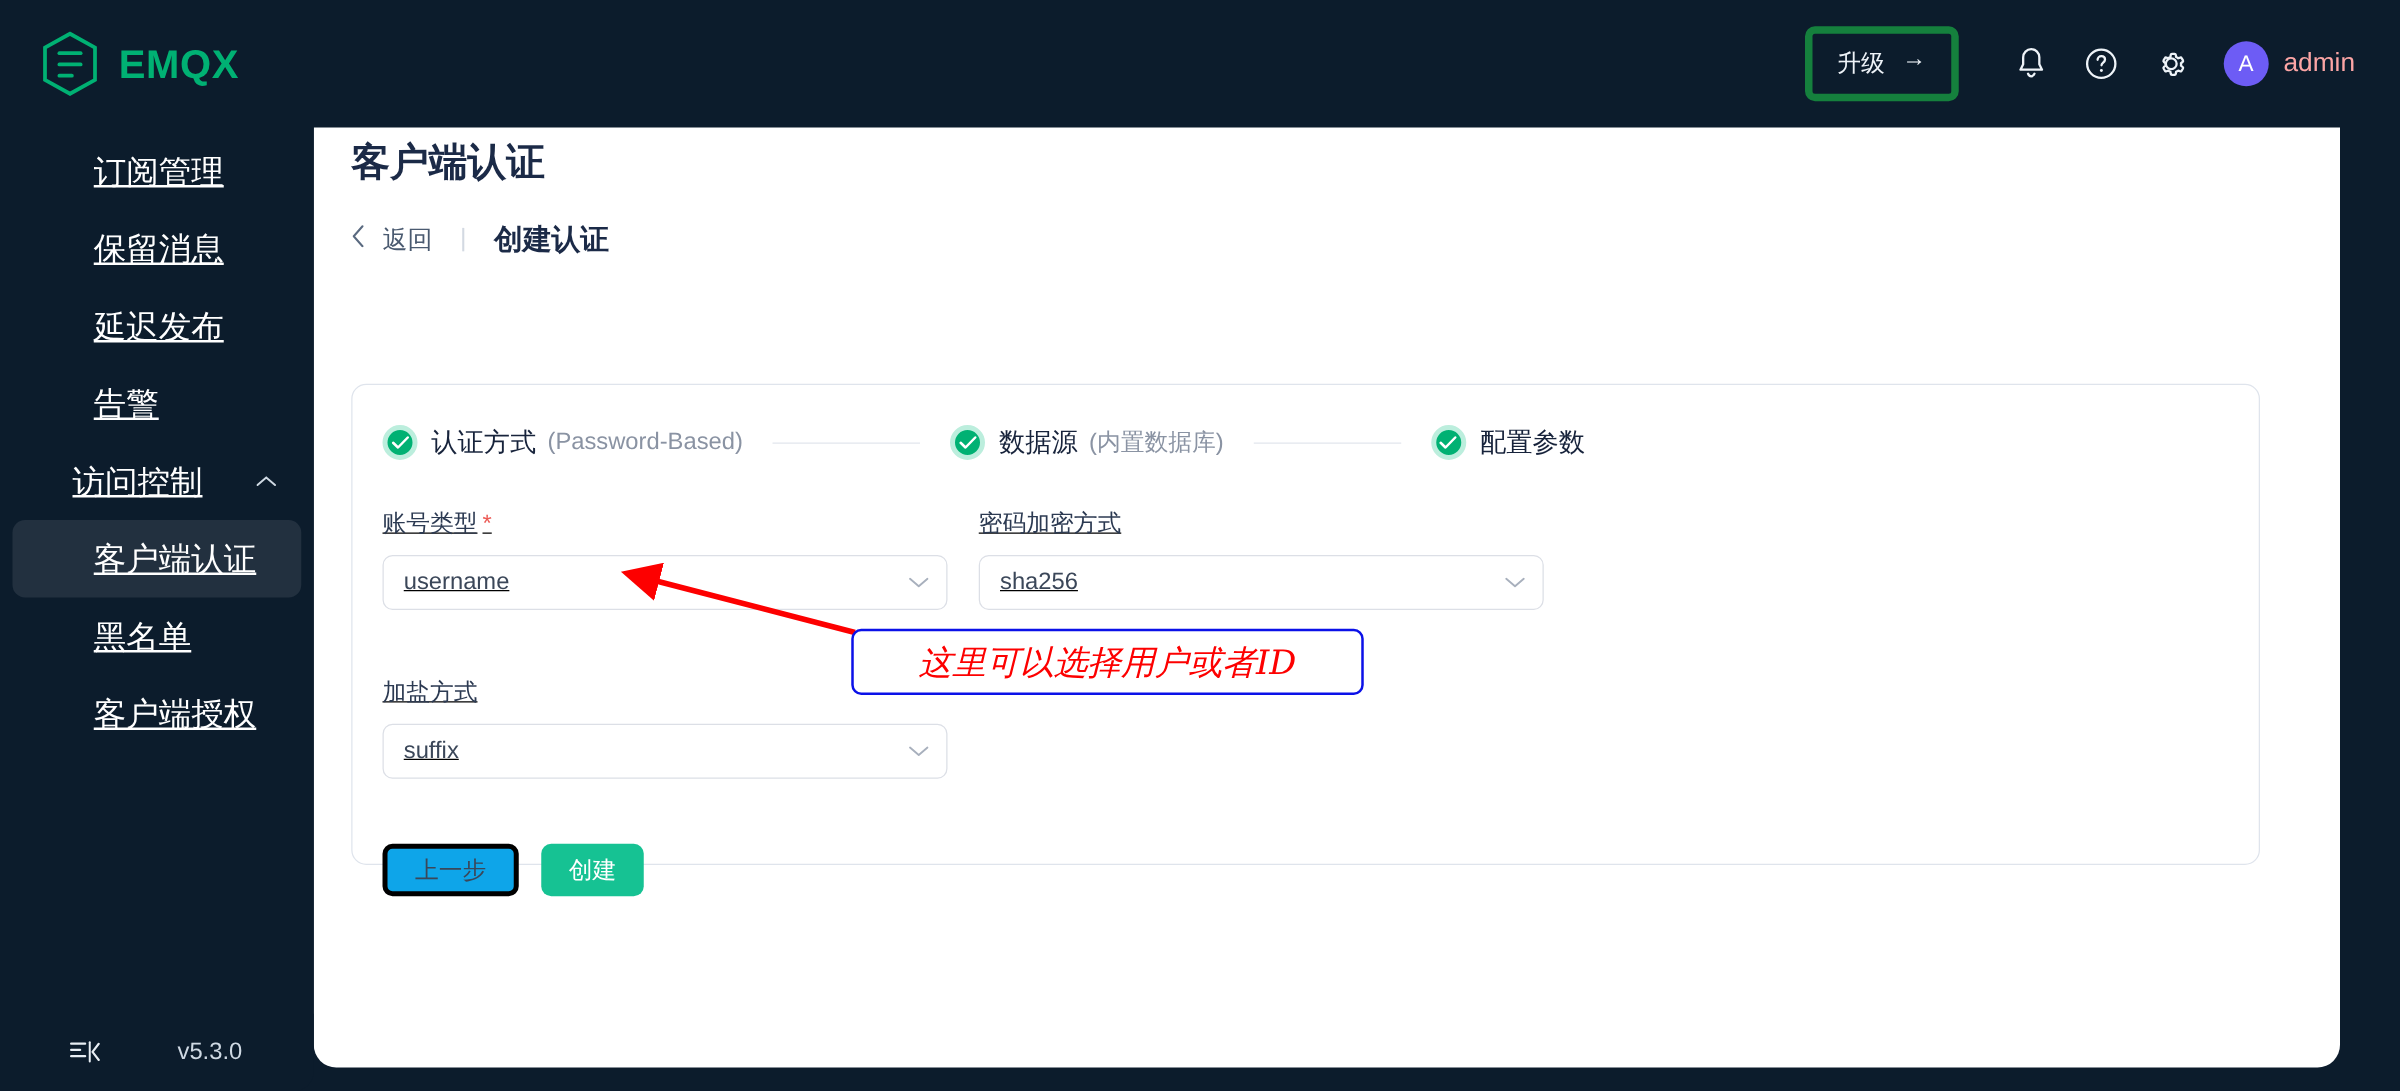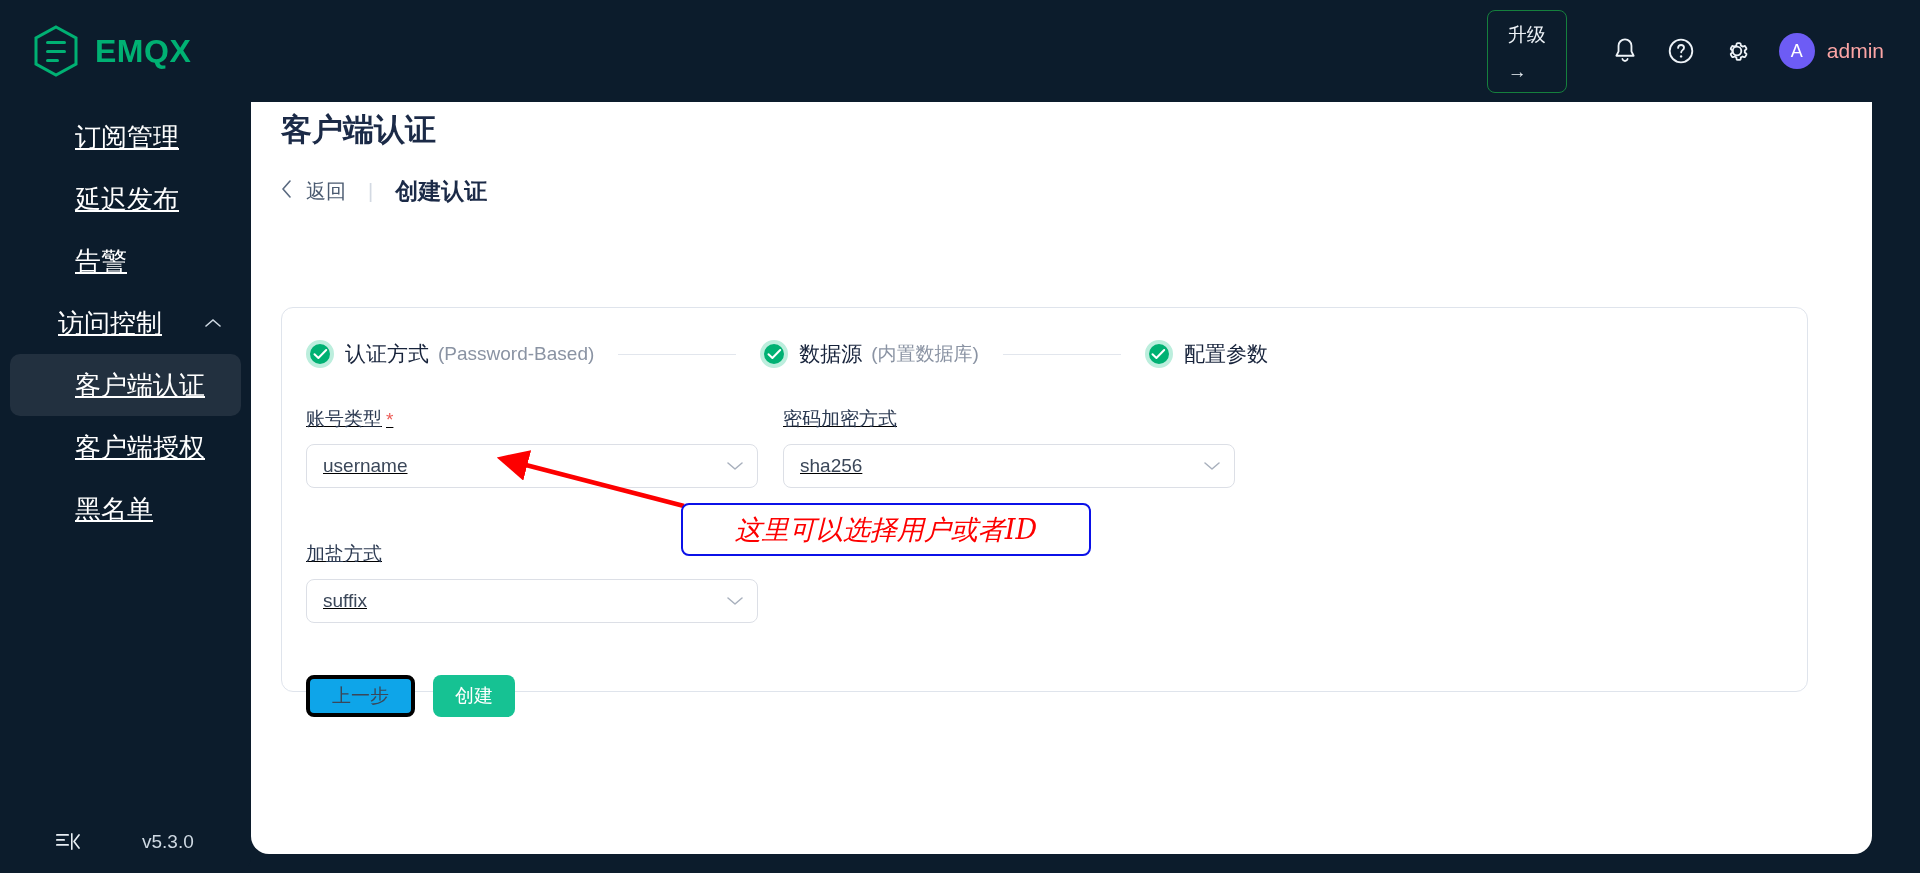--- a/index.html
+++ b/index.html
@@ -41,29 +41,28 @@
   .topbar-right {
     margin-left: auto;
     display: flex;
     align-items: center;
     gap: 0px;
     padding-right: 30px;
   }
   .upgrade-btn {
     display: flex;
     gap: 14px;
-    border: 1px solid #15803d;
+    border: 6px solid #15803d;
     border-radius: 8px;
     color: #eef3f8;
     font-size: 19px;
     padding: 11px 20px;
     background: transparent;
     cursor: pointer;
     margin-right: 30px;
-    flex-direction: column;
   }
   .upgrade-arrow { font-size: 19px; line-height: 1; }
   .icon-btn {
     width: 56px; height: 56px;
     display: flex;
     align-items: center;
     justify-content: center;
     cursor: pointer;
     color: #eef3f8;
   }
@@ -386,20 +385,23 @@
     <div class="nav-list">
 
       <div class="nav-item clipped-top">
         <span>客户端</span>
       </div>
 
       <div class="nav-item">
         <span>订阅管理</span>
       </div>
 
+      <div class="nav-item">
+        <span>保留消息</span>
+      </div>
 
       <div class="nav-item">
         <span>延迟发布</span>
       </div>
 
       <div class="nav-item">
         <span>告警</span>
       </div>
 
       <div class="nav-item group">
@@ -409,25 +411,25 @@
             <path d="M1 8 L8 2 L15 8" fill="none" stroke="#cfd9e3" stroke-width="1.6" stroke-linecap="round"></path>
           </svg>
         </span>
       </div>
 
       <div class="nav-item active">
         <span>客户端认证</span>
       </div>
 
       <div class="nav-item">
+        <span>黑名单</span>
+      </div>
+
+      <div class="nav-item">
         <span>客户端授权</span>
-      </div>
-
-      <div class="nav-item">
-        <span>黑名单</span>
       </div>
     </div>
 
     <div class="sidebar-footer">
       <span class="collapse-icon">
         <svg width="26" height="22" viewBox="0 0 26 22">
           <rect x="2" y="3" width="13" height="1.8" rx="0.9" fill="#e8eef4"></rect>
           <rect x="2" y="8" width="9" height="1.8" rx="0.9" fill="#e8eef4"></rect>
           <rect x="2" y="13" width="13" height="1.8" rx="0.9" fill="#e8eef4"></rect>
           <rect x="17" y="2" width="1.6" height="17" rx="0.8" fill="#e8eef4"></rect>

